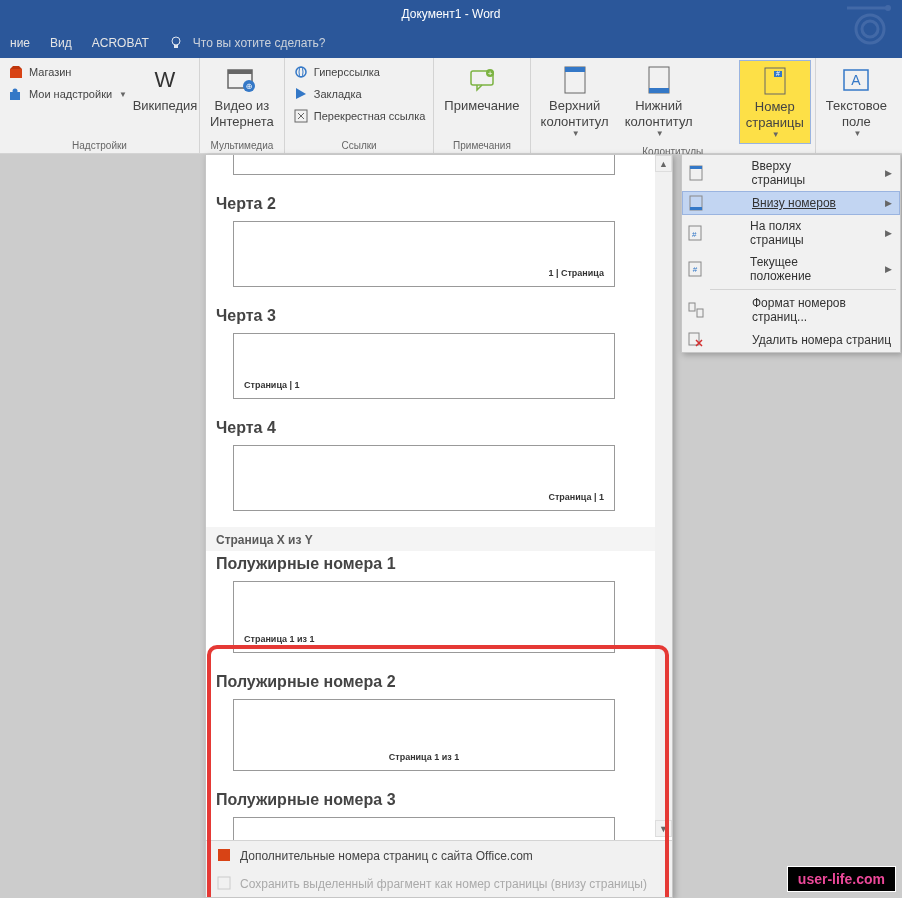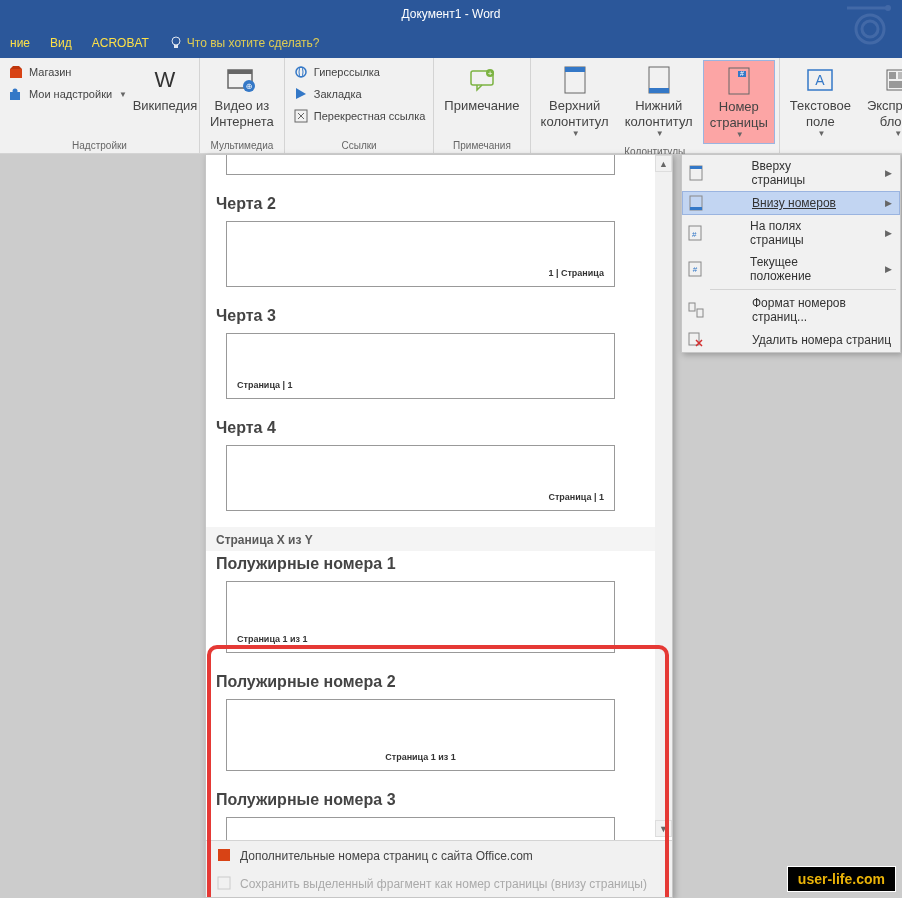--- a/index.html
+++ b/index.html
@@ -1,30 +1,30 @@
 <!DOCTYPE html>
 <html><head>
 <meta charset="utf-8">
 <style>
 * { margin: 0; padding: 0; box-sizing: border-box; font-family: 'Segoe UI', Tahoma, sans-serif; }
 body { background: #e6e6e6; width: 902px; height: 898px; overflow: hidden; position: relative; }
 
 .title-bar { background: #2b579a; height: 28px; color: #fff; font-size: 12px; display: flex; align-items: center; justify-content: center; position: relative; }
 .title-bar .logo-wm { position: absolute; right: 10px; top: 4px; width: 50px; height: 45px; opacity: 0.5; }
 
-.menu-bar { background: #2b579a; height: 30px; display: flex; align-items: center; padding: 0 10px; gap: 20px; color: #fde047; font-size: 12px; }
+.menu-bar { background: #2b579a; height: 30px; display: flex; align-items: center; padding: 0 10px; gap: 20px; color: #e5e5e5; font-size: 12px; }
 .menu-bar span { cursor: pointer; }
-.tell-me { display: flex; align-items: center; gap: 4px; opacity: 0.85; }
+.tell-me { display: flex; align-items: center; gap: 10px; opacity: 0.85; }
 
 .ribbon { background: #f1f1f1; height: 96px; display: flex; border-bottom: 1px solid #d4d4d4; }
 .ribbon-group { border-right: 1px solid #d4d4d4; display: flex; flex-direction: column; padding: 2px 4px 0 4px; }
 .ribbon-group-label { font-size: 10px; color: #666; text-align: center; padding: 2px 0; }
 .ribbon-body { flex: 1; display: flex; gap: 4px; align-items: flex-start; }
 .big-btn { display: flex; flex-direction: column; align-items: center; justify-content: flex-start; padding: 4px 6px; cursor: pointer; min-width: 50px; }
-.big-btn.active { background: #fca5a5; border: 1px solid #9ab4e0; }
+.big-btn.active { background: #fde047; border: 1px solid #9ab4e0; margin-left: 36px; }
 .big-btn .icon-box { width: 32px; height: 32px; display: flex; align-items: center; justify-content: center; margin-bottom: 2px; }
 .big-btn .label { font-size: 13px; color: #444; text-align: center; line-height: 1.2; }
 .small-btn-col { display: flex; flex-direction: column; gap: 2px; padding-top: 2px; }
 .small-btn { display: flex; align-items: center; gap: 5px; font-size: 11px; color: #444; padding: 2px 4px; cursor: pointer; white-space: nowrap; }
 .small-icon { width: 16px; height: 16px; display: inline-flex; align-items: center; justify-content: center; }
 
 .dd-arrow { font-size: 8px; color: #666; margin-left: 2px; }
 
 .doc-area { background: #cccccc; height: calc(898px - 154px); position: relative; }
 
@@ -34,34 +34,34 @@
 .dd-item .dd-icon { width: 16px; height: 16px; margin-right: 8px; display: inline-flex; align-items: center; justify-content: center; }
 .dd-item .arrow { margin-left: auto; font-size: 9px; color: #666; }
 .dd-sep { height: 1px; background: #d4d4d4; margin: 2px 4px 2px 28px; }
 
 .gallery { position: absolute; left: 205px; top: 0px; width: 468px; height: 744px; background: #fff; border: 1px solid #c6c6c6; box-shadow: 2px 2px 6px rgba(0,0,0,0.25); z-index: 150; overflow: hidden; }
 .gallery-scroll { position: absolute; right: 0; top: 0; bottom: 60px; width: 17px; background: #f1f1f1; }
 .gallery-scroll .sb-arrow { height: 17px; background: #f1f1f1; border: 1px solid #ddd; display: flex; align-items: center; justify-content: center; font-size: 9px; color: #666; }
 .gallery-inner { padding: 0; overflow: hidden; width: calc(100% - 17px); }
 .gal-section-head { font-size: 12px; font-weight: bold; color: #5a5a5a; padding: 6px 10px 4px; background: #f4f4f4; }
 .gal-item-label { font-size: 16px; font-weight: bold; color: #444; padding: 4px 10px; }
-.page-preview { margin: 4px 40px 16px 20px; background: #fff; border: 1px solid #999; height: 66px; position: relative; }
+.page-preview { margin: 4px 40px 16px 27px; background: #fff; border: 1px solid #999; height: 66px; position: relative; }
 .page-preview.tall { height: 72px; }
 .page-num { position: absolute; font-size: 9px; font-weight: bold; color: #333; }
 .page-num.right { right: 10px; bottom: 8px; }
 .page-num.left { left: 10px; bottom: 8px; }
 .page-num.center { left: 50%; transform: translateX(-50%); bottom: 8px; }
 
 .highlight-box { position: absolute; border: 4px solid #e53935; border-radius: 10px; left: 1px; top: 490px; width: 462px; height: 340px; z-index: 160; pointer-events: none; }
 
 .gallery-footer { position: absolute; bottom: 0; left: 0; right: 0; background: #f1f1f1; border-top: 1px solid #d4d4d4; }
 .footer-item { display: flex; align-items: flex-end; gap: 8px; padding: 6px 10px; font-size: 12px; color: #444; cursor: pointer; }
 .footer-item.disabled { color: #aaa; cursor: default; }
 
-.watermark { position: absolute; right: 6px; bottom: 6px; background: #000; color: #eab308; font-size: 14px; font-weight: bold; padding: 4px 10px; border: 1px solid #fff; z-index: 500; }
+.watermark { position: absolute; right: 6px; bottom: 6px; background: #000; color: #ec4899; font-size: 14px; font-weight: bold; padding: 4px 10px; border: 1px solid #fff; z-index: 500; }
 
 svg { display: block; }
 </style>
 </head>
 <body>
 
 <div class="title-bar">
   <span>Документ1 - Word</span>
   <svg class="logo-wm" viewBox="0 0 50 45">
       <circle cx="28" cy="25" r="14" fill="none" stroke="#5a7bb5" stroke-width="3"></circle>

